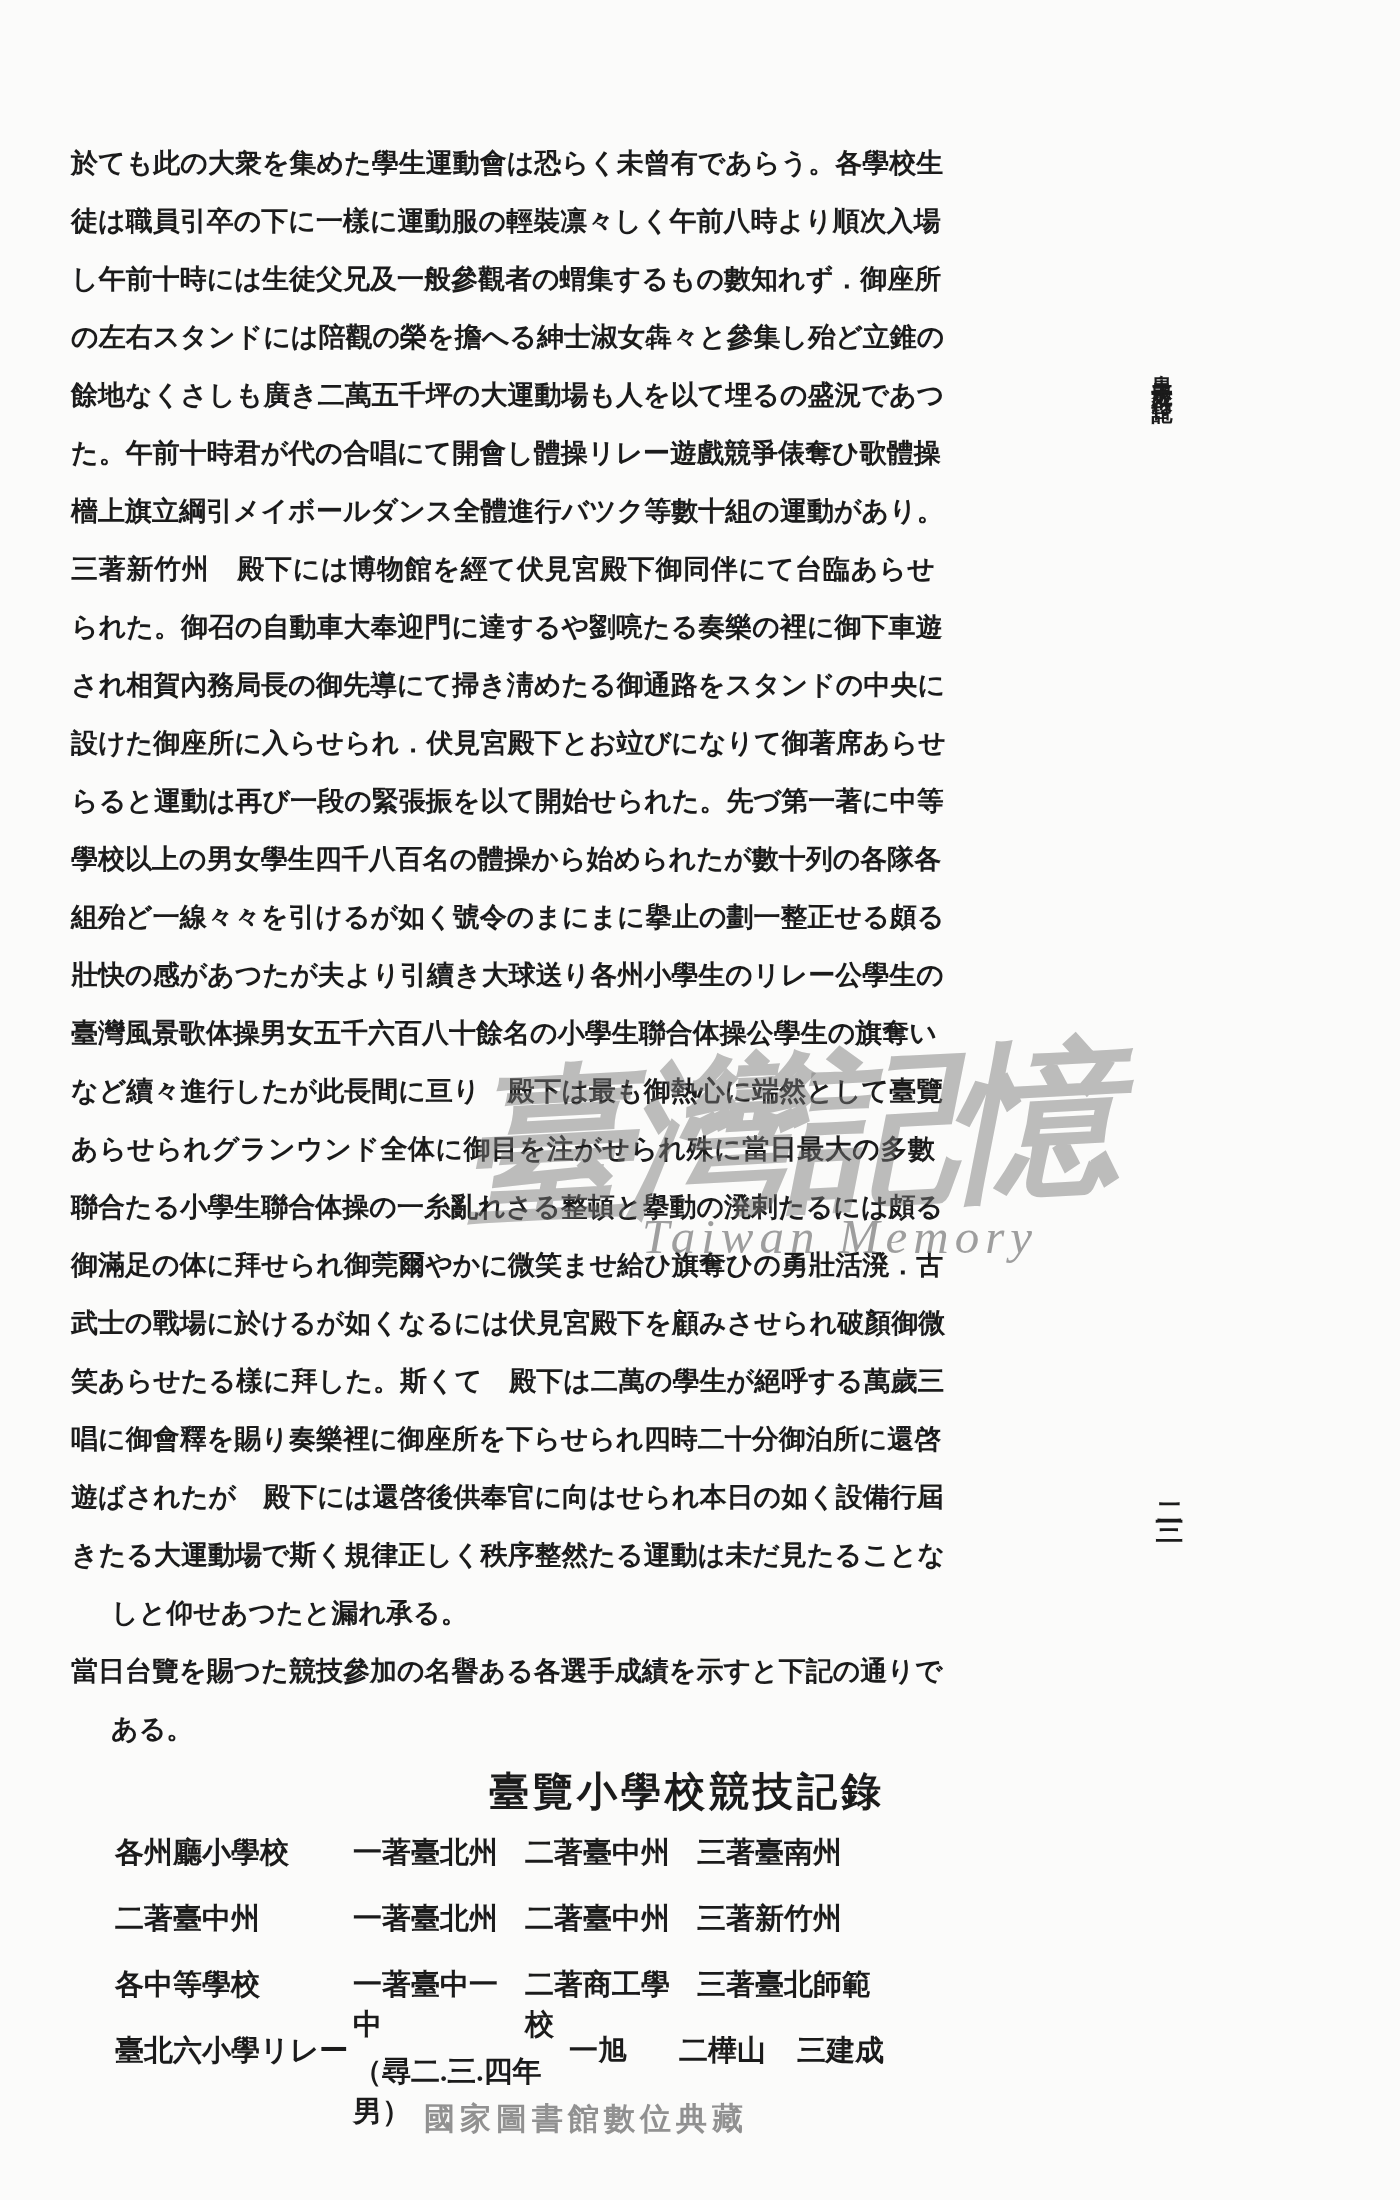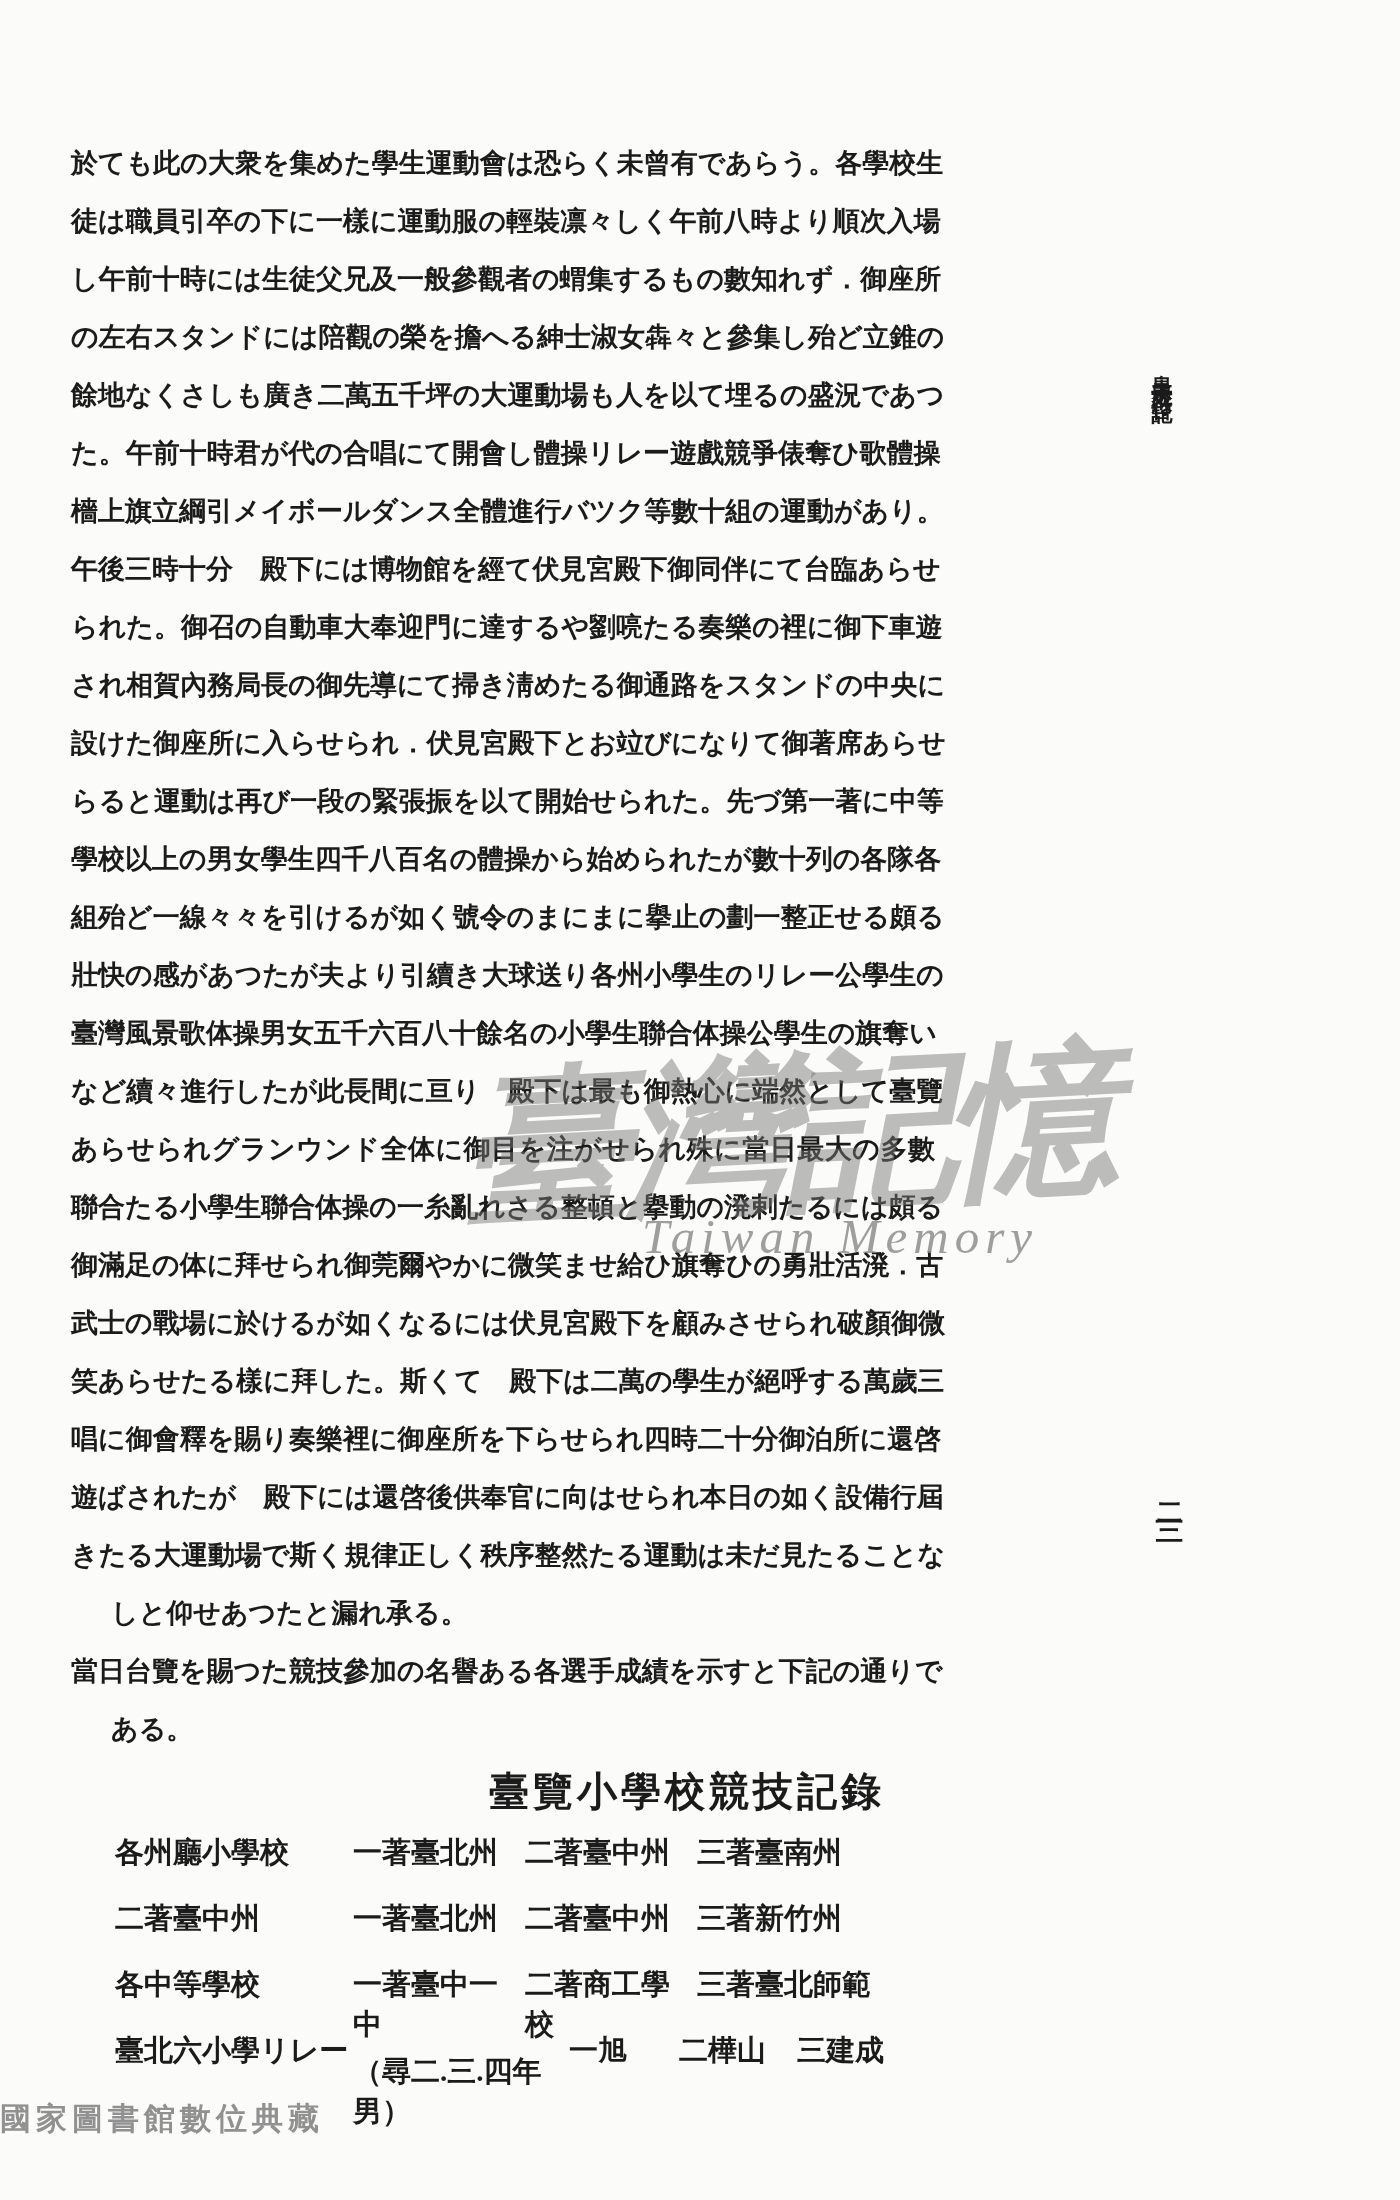--- a/index.html
+++ b/index.html
@@ -76,38 +76,39 @@
     position:absolute;left:642px;top:1208px;
     font-size:49px;font-style:italic;font-weight:400;
     color:rgba(135,135,135,0.8);
     letter-spacing:6px;
     pointer-events:none;
   }
 
   
   .footer{
     position:absolute;left:0;top:2098px;width:1172px;
+    text-align:center;
     font-size:31px;font-weight:600;letter-spacing:5px;
     color:#919191;
   }
 </style>
 </head>
 <body>
 
 <div class="page">
 
   <div class="text-block">
     <div class="tline">於ても此の大衆を集めた學生運動會は恐らく未曾有であらう。各學校生</div>
     <div class="tline">徒は職員引卒の下に一樣に運動服の輕裝凛々しく午前八時より順次入場</div>
     <div class="tline">し午前十時には生徒父兄及一般參觀者の蝟集するもの數知れず．御座所</div>
     <div class="tline">の左右スタンドには陪觀の榮を擔へる紳士淑女犇々と參集し殆ど立錐の</div>
     <div class="tline">餘地なくさしも廣き二萬五千坪の大運動場も人を以て埋るの盛況であつ</div>
     <div class="tline">た。午前十時君が代の合唱にて開會し體操リレー遊戲競爭俵奪ひ歌體操</div>
     <div class="tline">檣上旗立綱引メイボールダンス全體進行バツク等數十組の運動があり。</div>
-    <div class="tline">午後三時十分　殿下には博物館を經て伏見宮殿下御同伴にて台臨あらせ</div>
+    <div class="tline">三著新竹州　殿下には博物館を經て伏見宮殿下御同伴にて台臨あらせ</div>
     <div class="tline">られた。御召の自動車大奉迎門に達するや劉喨たる奏樂の裡に御下車遊</div>
     <div class="tline">され相賀內務局長の御先導にて掃き淸めたる御通路をスタンドの中央に</div>
     <div class="tline">設けた御座所に入らせられ．伏見宮殿下とお竝びになりて御著席あらせ</div>
     <div class="tline">らると運動は再び一段の緊張振を以て開始せられた。先づ第一著に中等</div>
     <div class="tline">學校以上の男女學生四千八百名の體操から始められたが數十列の各隊各</div>
     <div class="tline">組殆ど一線々々を引けるが如く號令のまにまに擧止の劃一整正せる頗る</div>
     <div class="tline">壯快の感があつたが夫より引續き大球送り各州小學生のリレー公學生の</div>
     <div class="tline">臺灣風景歌体操男女五千六百八十餘名の小學生聯合体操公學生の旗奪い</div>
     <div class="tline">など續々進行したが此長間に亘り　殿下は最も御熱心に端然として臺覽</div>
     <div class="tline">あらせられグランウンド全体に御目を注がせられ殊に當日最大の多數</div>

